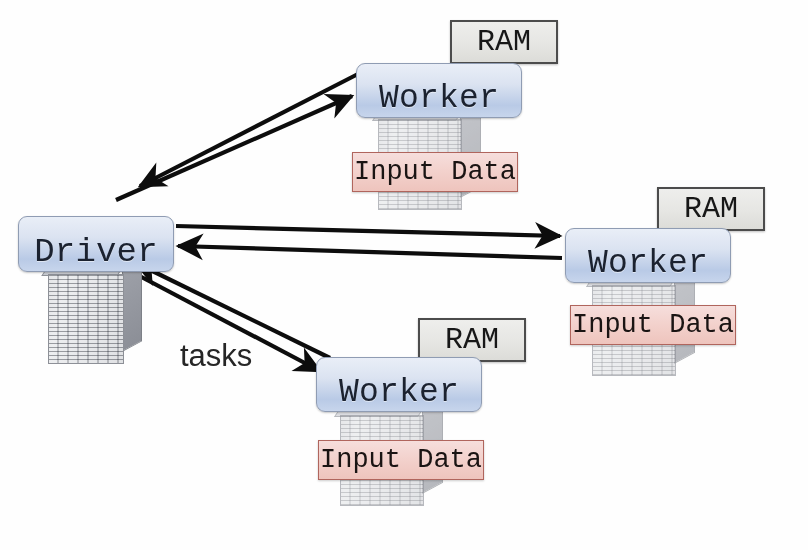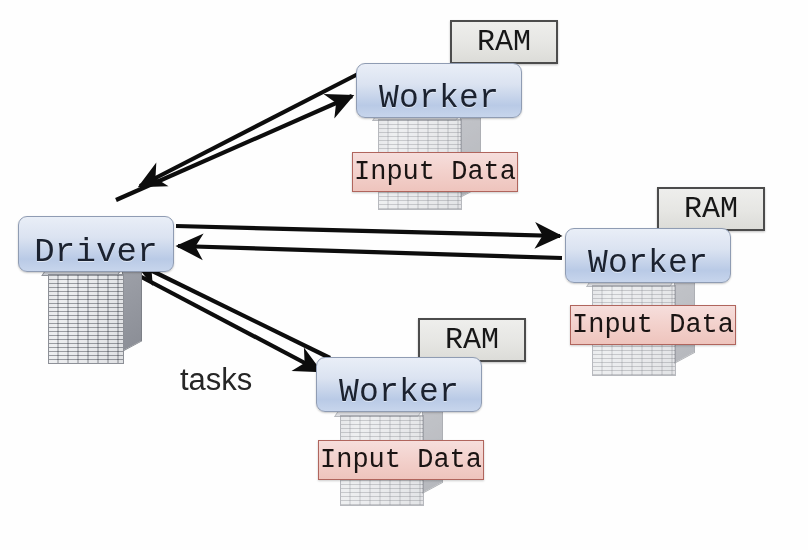--- a/index.html
+++ b/index.html
@@ -234,15 +234,15 @@
     <div class="bluebox" style="left:316px; top:357px; width:166px; height:55px; font-size:33px;">
       <span>Worker</span>
     </div>
 
     <div class="pinkbox" style="left:318px; top:440px; width:166px; height:40px; font-size:27px;">
       <span>Input Data</span>
     </div>
   </div>
 
 
-  <div class="edge-label" style="left:180px; top:338px; font-size:31px;margin-top:24px;">tasks</div>
+  <div class="edge-label" style="left:180px; top:338px; font-size:31px;">tasks</div>
 
 </div>
 
 </body></html>

